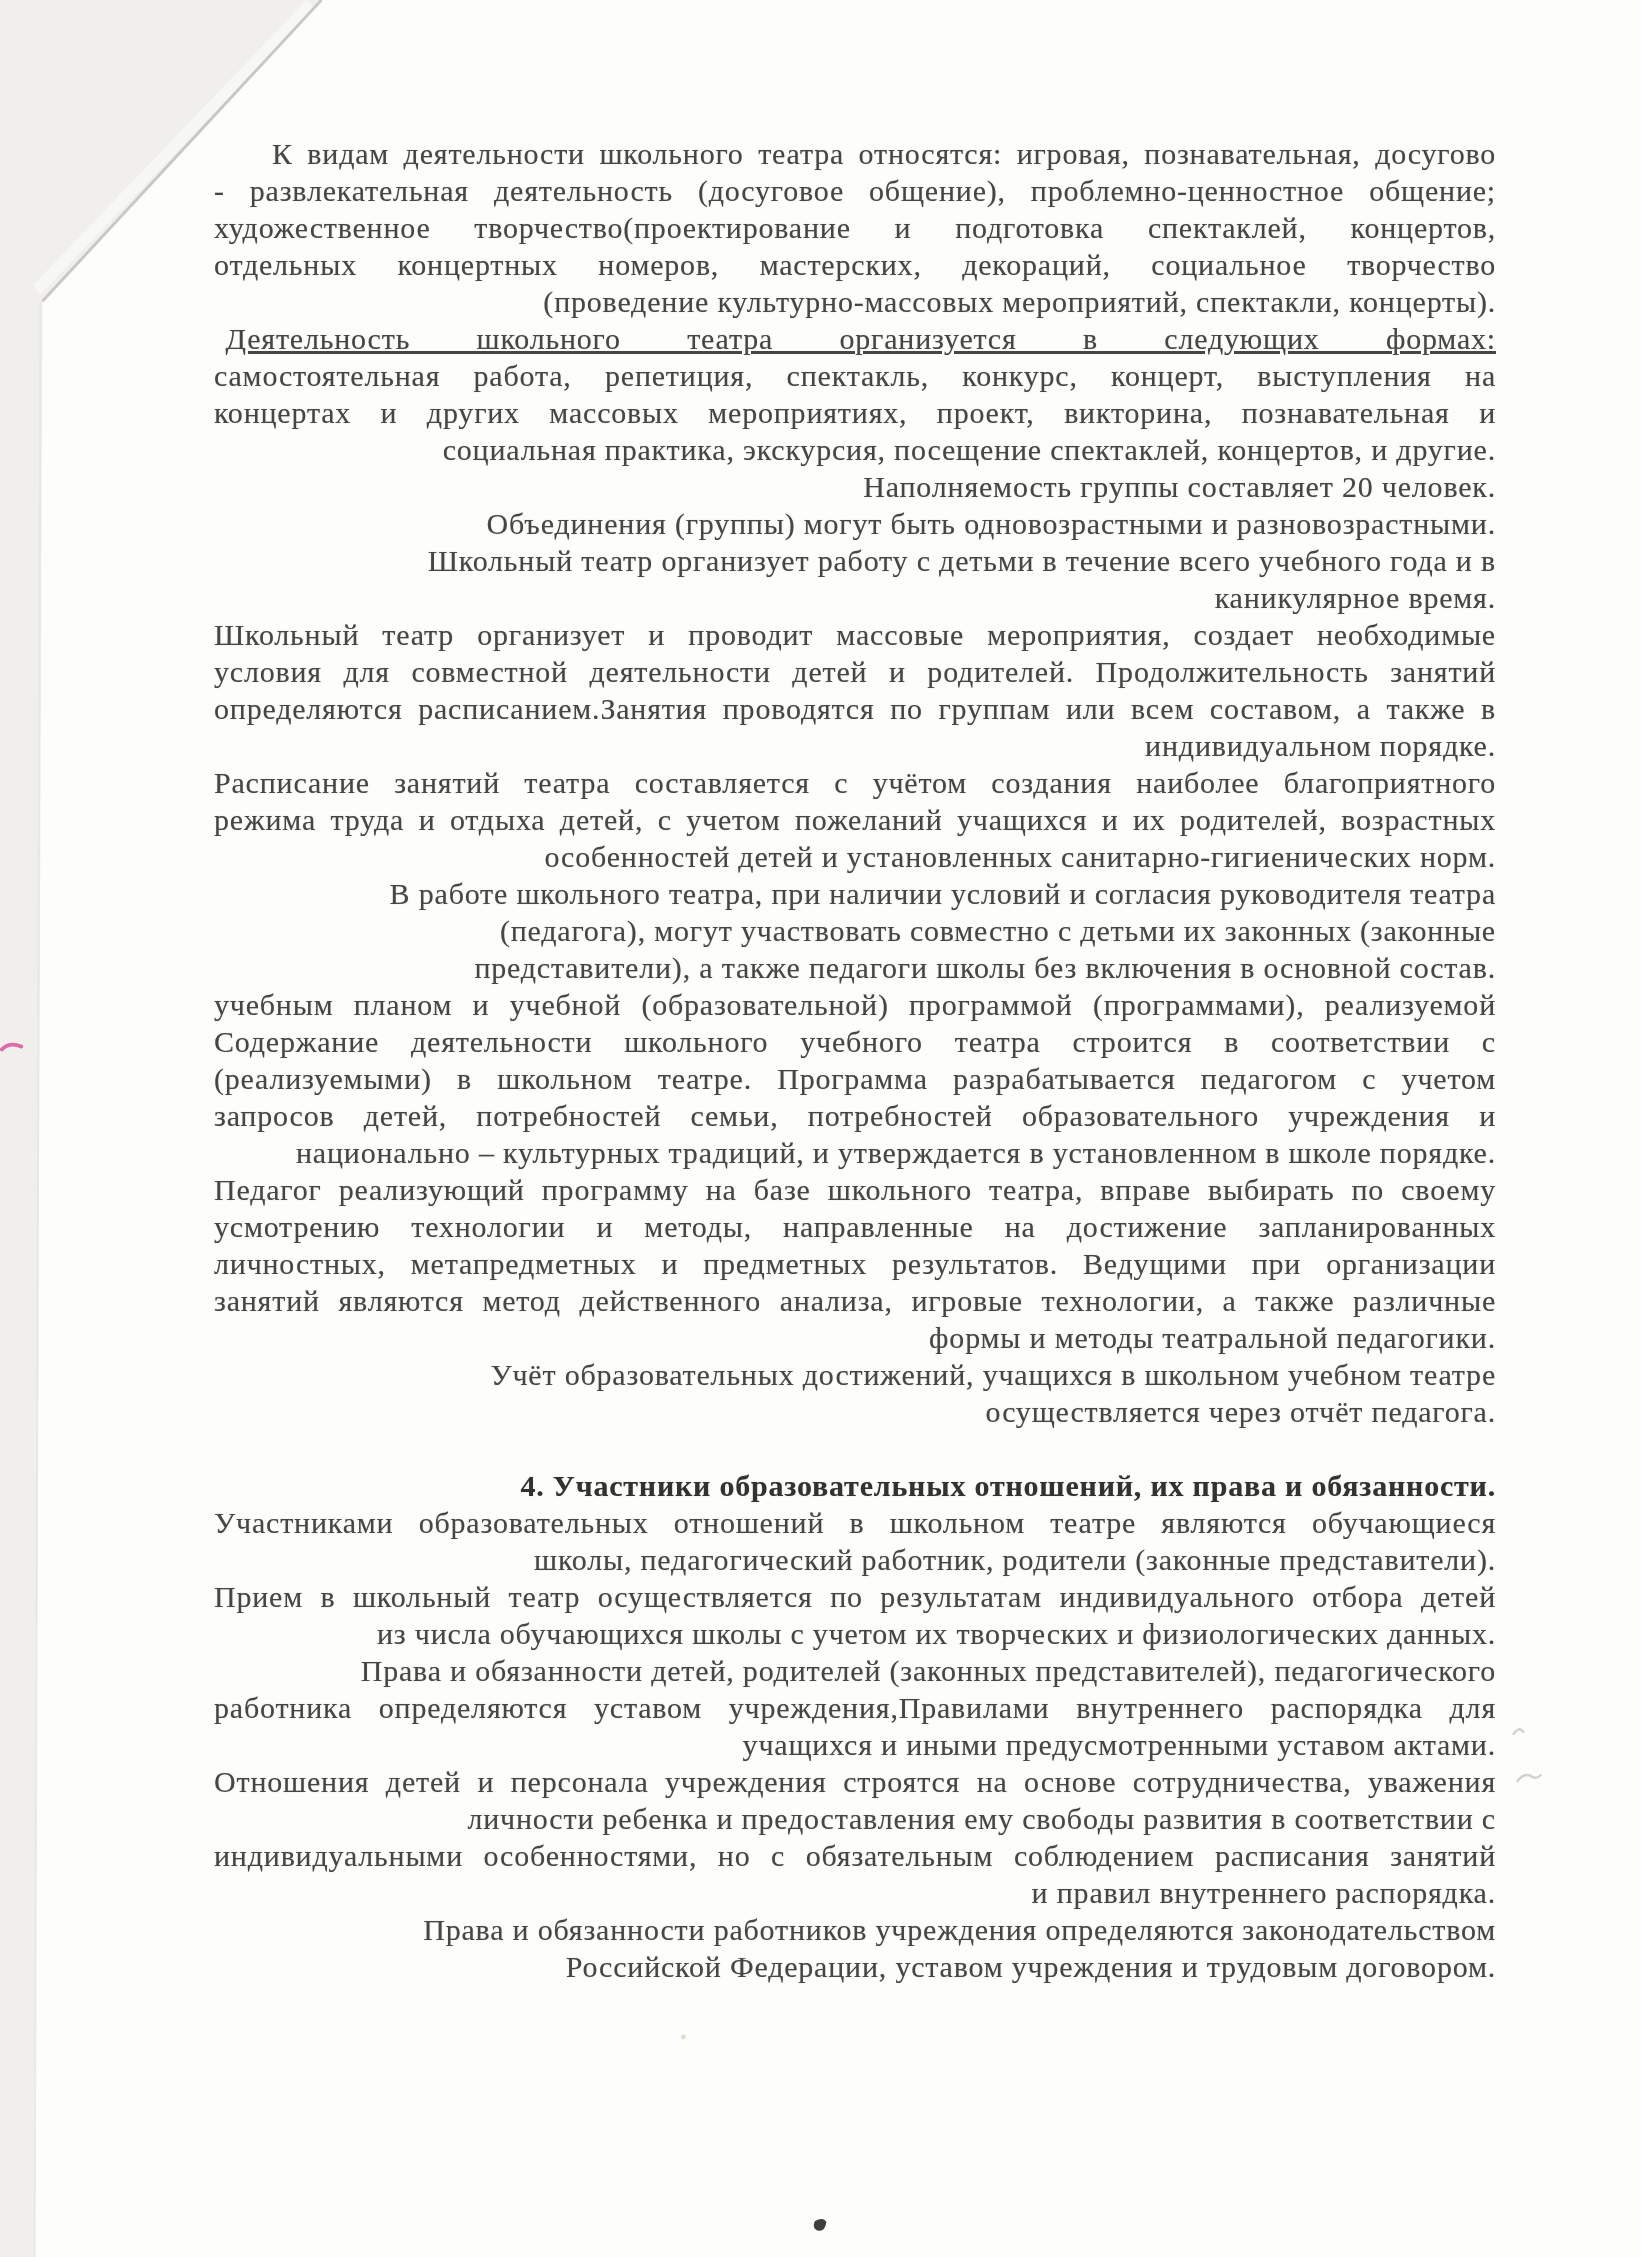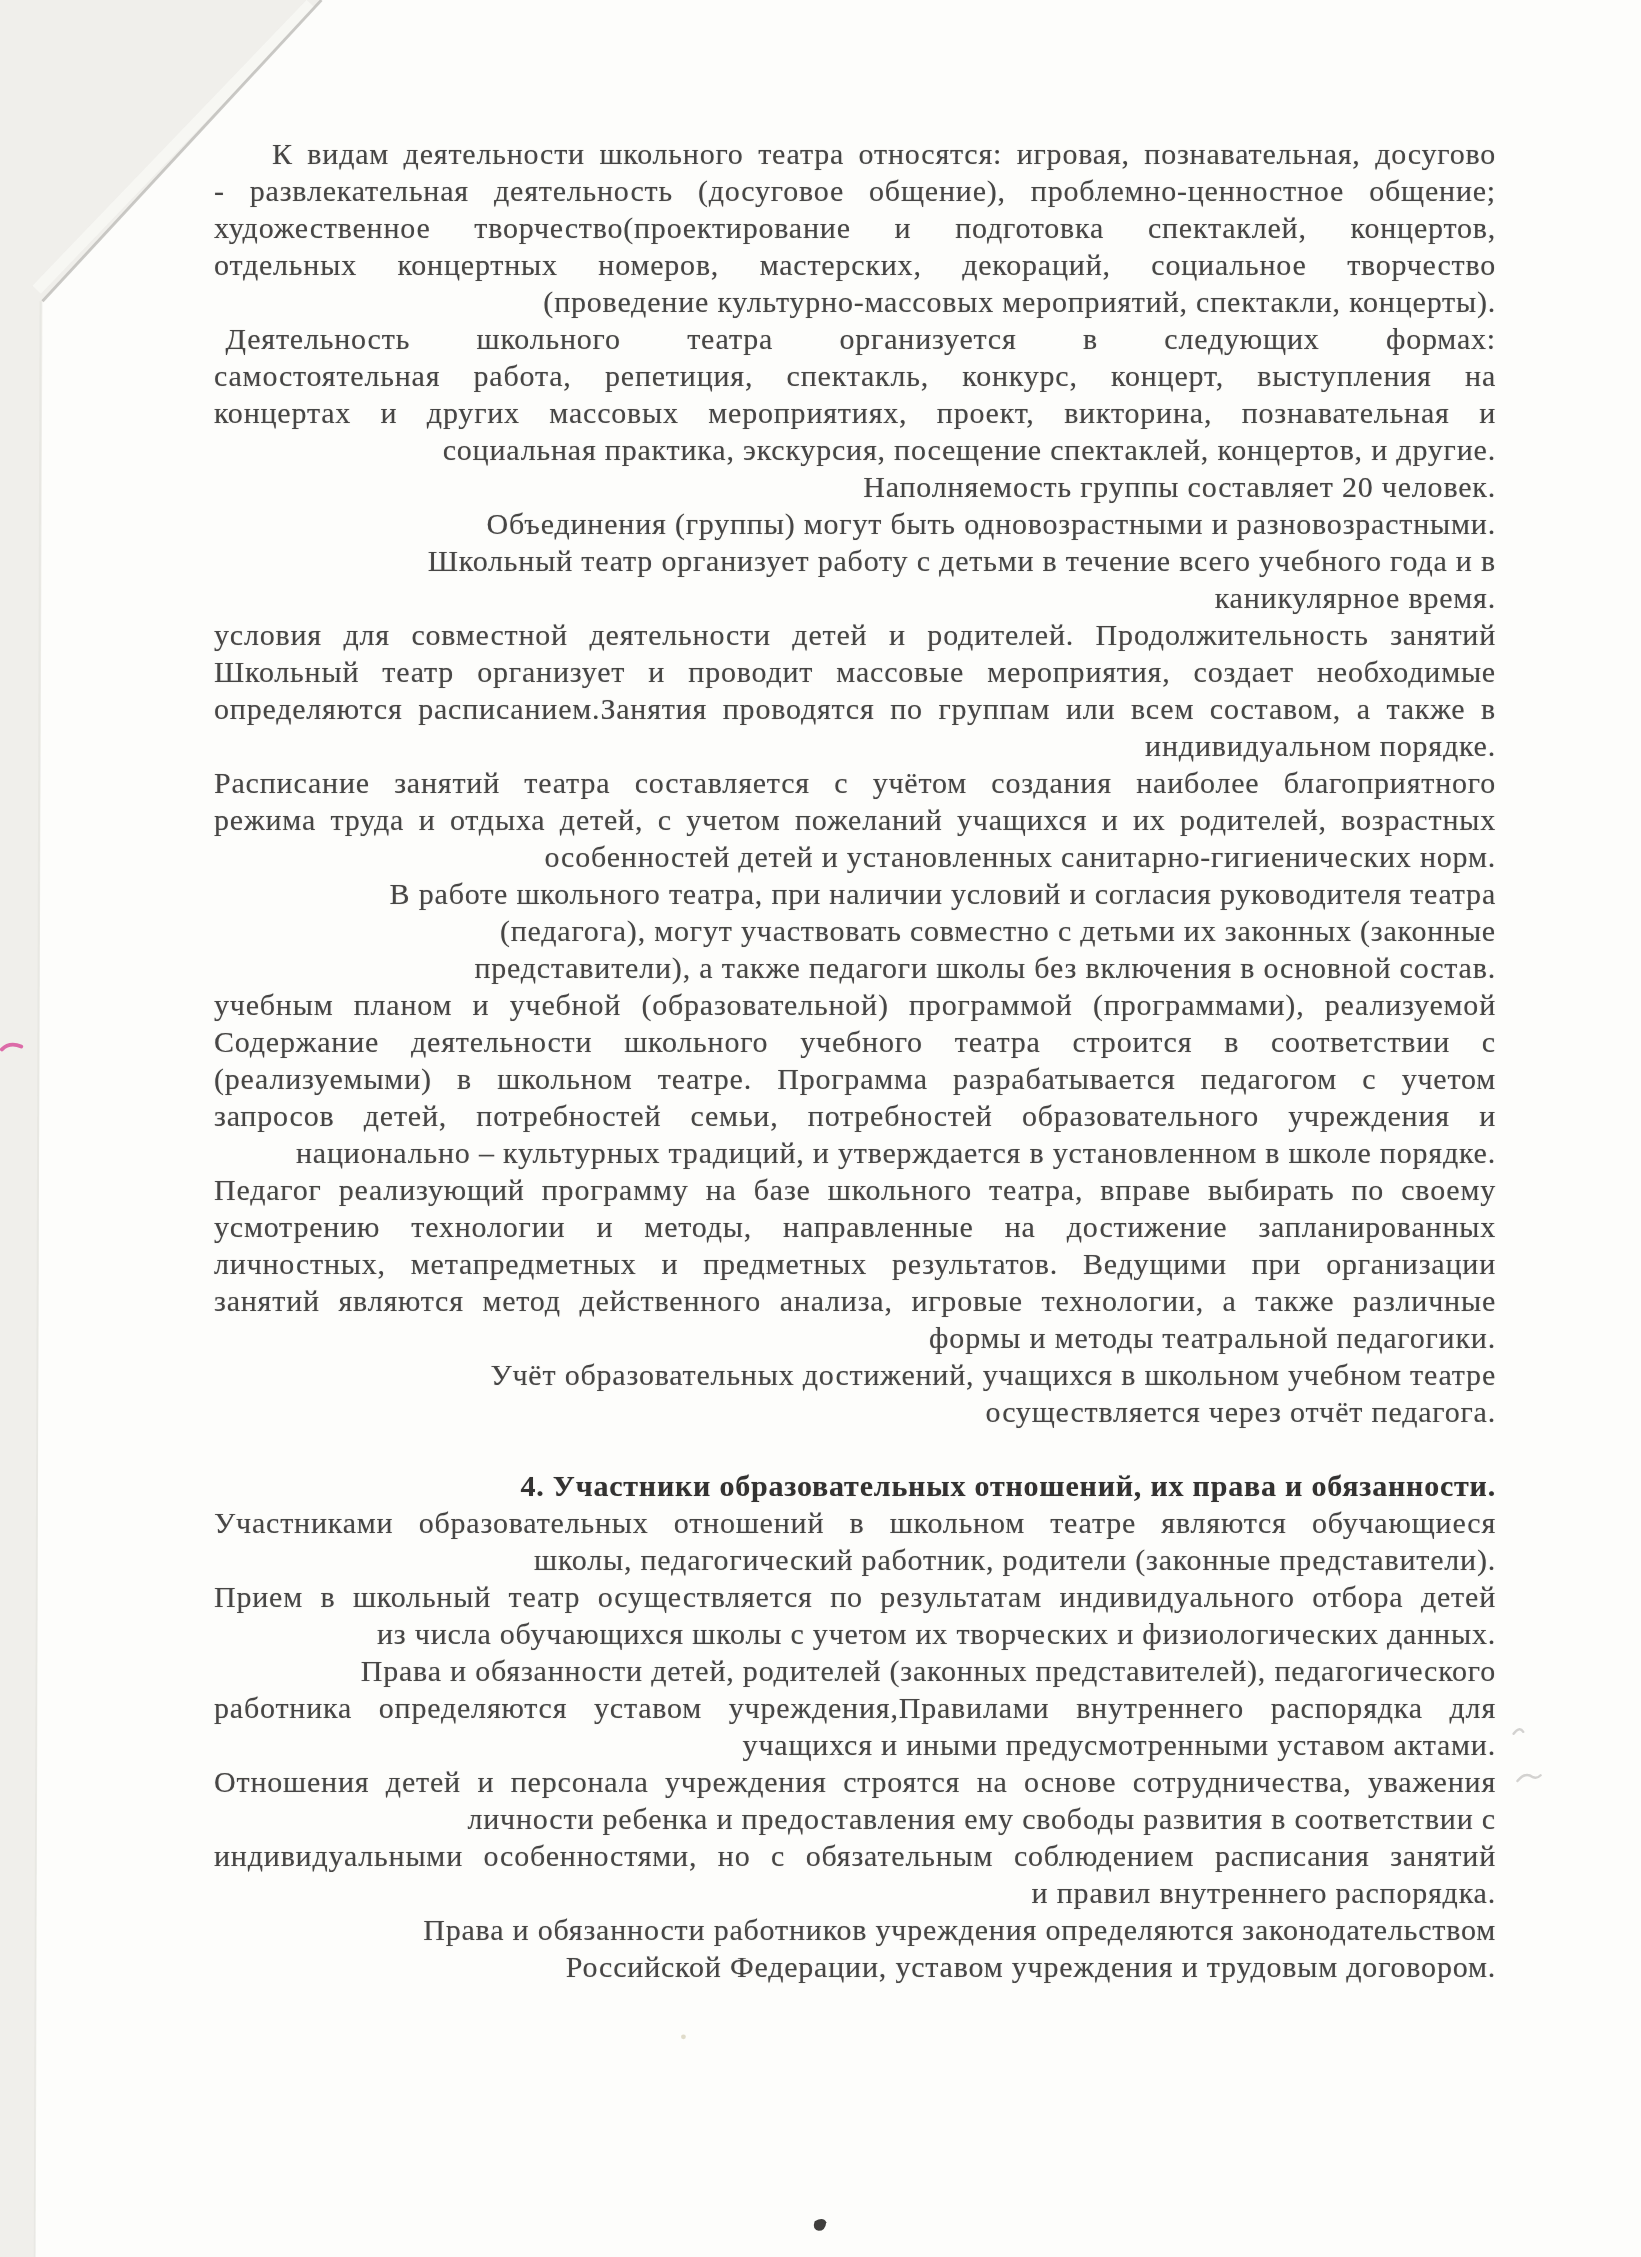--- a/index.html
+++ b/index.html
@@ -61,38 +61,38 @@
 
   <div class="doc">
       <div class="para">
         <div class="line j" style="padding-left: 58px;">К видам деятельности школьного театра относятся: игровая, познавательная, досугово</div>
         <div class="line j">- развлекательная деятельность (досуговое общение), проблемно-ценностное общение;</div>
         <div class="line j">художественное творчество(проектирование и подготовка спектаклей, концертов,</div>
         <div class="line j">отдельных  концертных номеров, мастерских, декораций, социальное творчество</div>
         <div class="line">(проведение культурно-массовых мероприятий, спектакли, концерты).</div>
       </div>
       <div class="para">
-        <div class="line j" style="padding-left: 11.6px;">Деятельность школьного театра организуется в следующих формах:</div>
+        <div class="line j" style="padding-left: 11.6px; text-decoration: underline;">Деятельность школьного театра организуется в следующих формах:</div>
         <div class="line j">самостоятельная работа, репетиция, спектакль, конкурс, концерт, выступления на</div>
         <div class="line j">концертах и других массовых мероприятиях, проект, викторина, познавательная и</div>
         <div class="line">социальная практика, экскурсия, посещение спектаклей, концертов, и другие.</div>
       </div>
       <div class="para">
         <div class="line">Наполняемость группы составляет 20 человек.</div>
       </div>
       <div class="para">
         <div class="line">Объединения (группы) могут быть одновозрастными и разновозрастными.</div>
       </div>
       <div class="para">
         <div class="line">Школьный театр организует работу с детьми в течение всего учебного года и в</div>
         <div class="line">каникулярное время.</div>
       </div>
       <div class="para">
+        <div class="line j">Школьный театр организует и проводит массовые мероприятия, создает необходимые</div>
         <div class="line j">условия для совместной деятельности детей и родителей. Продолжительность занятий</div>
-        <div class="line j">Школьный театр организует и проводит массовые мероприятия, создает необходимые</div>
         <div class="line j">определяются расписанием.Занятия проводятся по группам или всем составом, а также в</div>
         <div class="line">индивидуальном порядке.</div>
       </div>
       <div class="para">
         <div class="line j">Расписание занятий театра составляется с учётом создания наиболее благоприятного</div>
         <div class="line j">режима труда и отдыха детей, с учетом пожеланий учащихся и их родителей, возрастных</div>
         <div class="line">особенностей детей и установленных санитарно-гигиенических норм.</div>
       </div>
       <div class="para">
         <div class="line">В работе школьного театра, при наличии условий и согласия руководителя театра</div>

